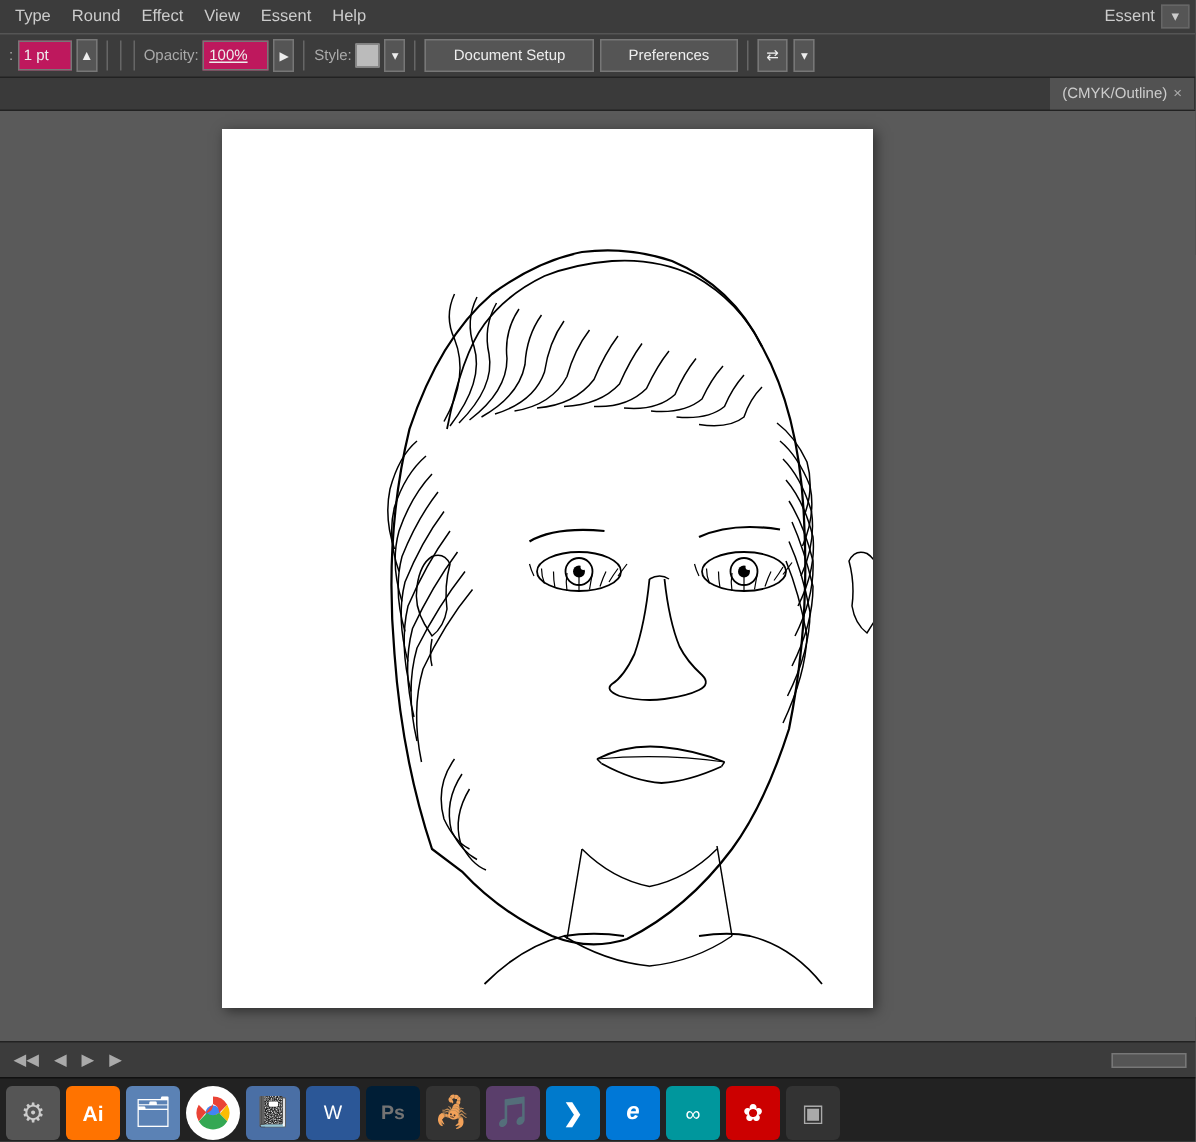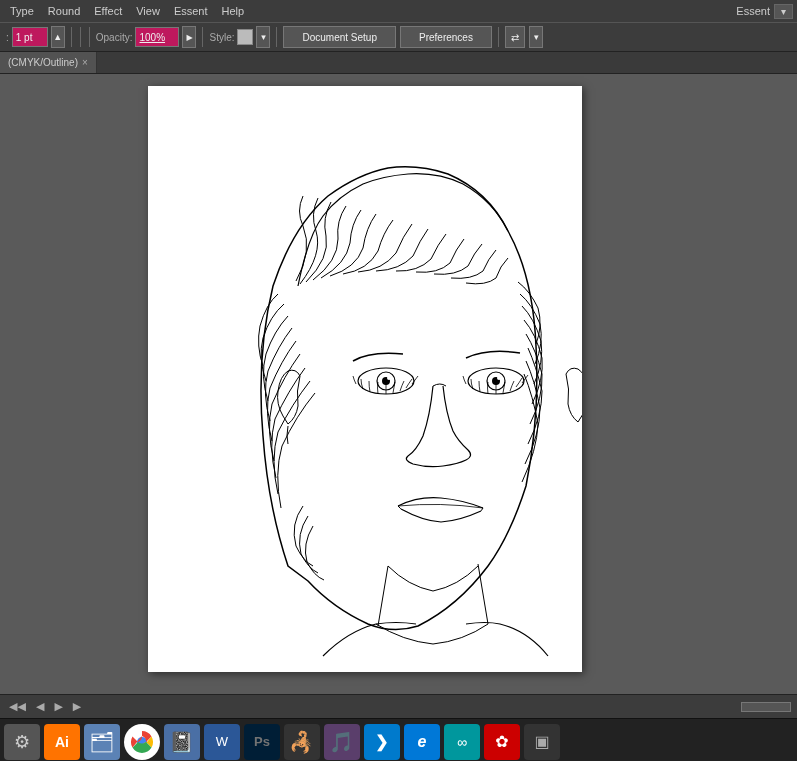--- a/index.html
+++ b/index.html
@@ -124,20 +124,21 @@
       margin: 0 2px;
     }
 
     
     .tabbar {
       height: 22px;
       background: #3a3a3a;
       border-bottom: 1px solid #222;
       display: flex;
       align-items: stretch;
+      justify-content: flex-end;
     }
     .tab {
       display: flex;
       align-items: center;
       padding: 0 8px;
       background: #525252;
       border-right: 1px solid #333;
       font-size: 10px;
       color: #ccc;
       gap: 4px;

